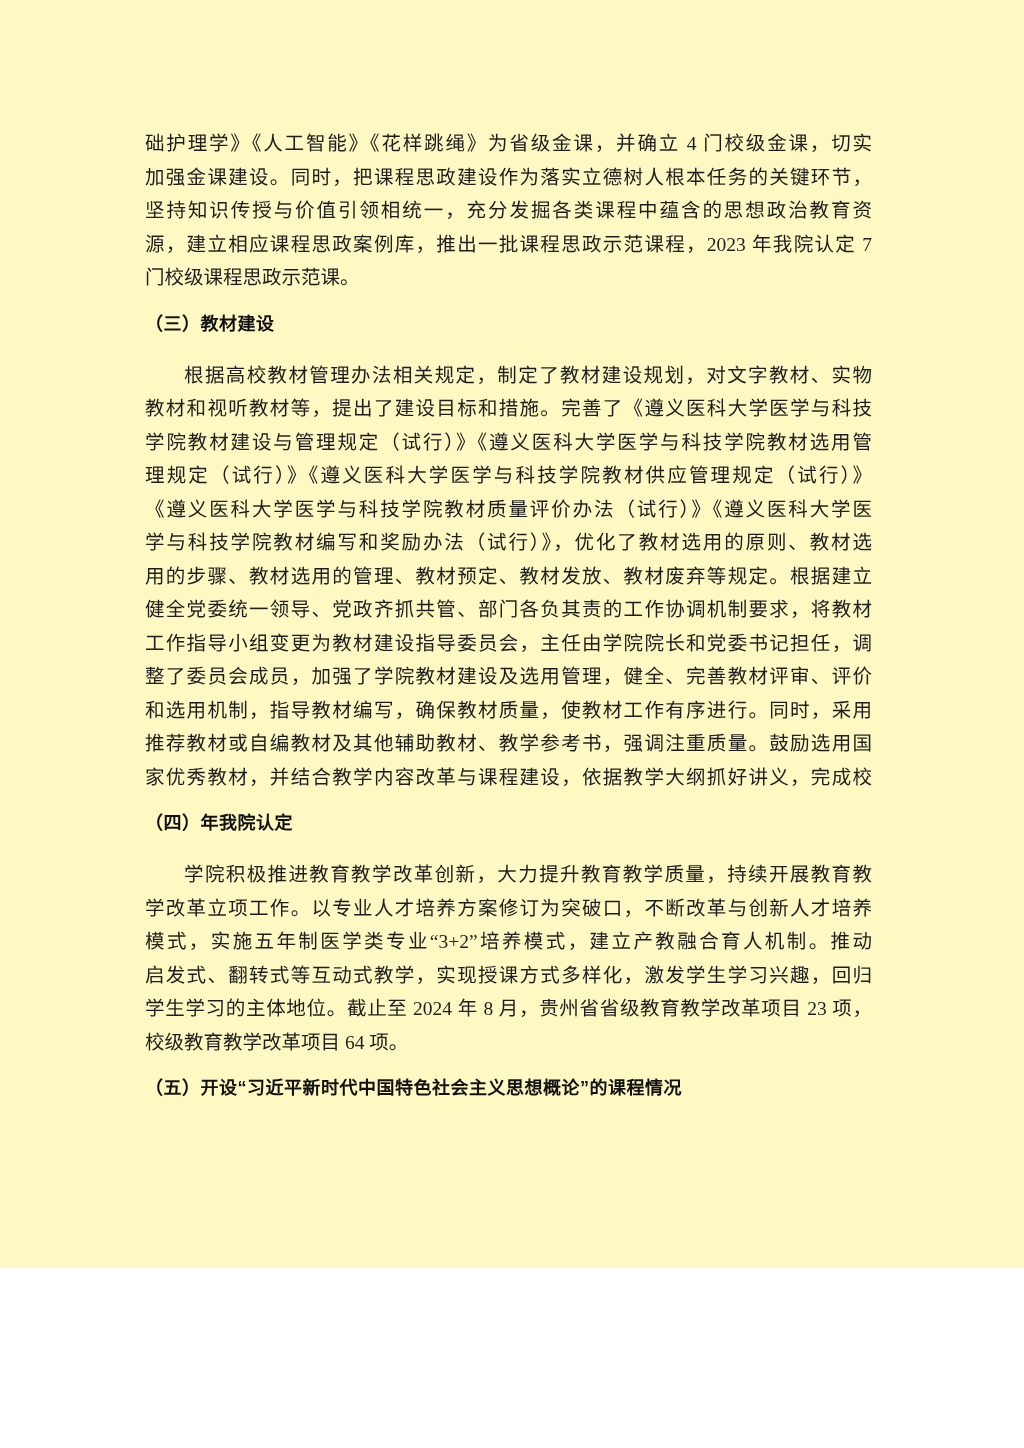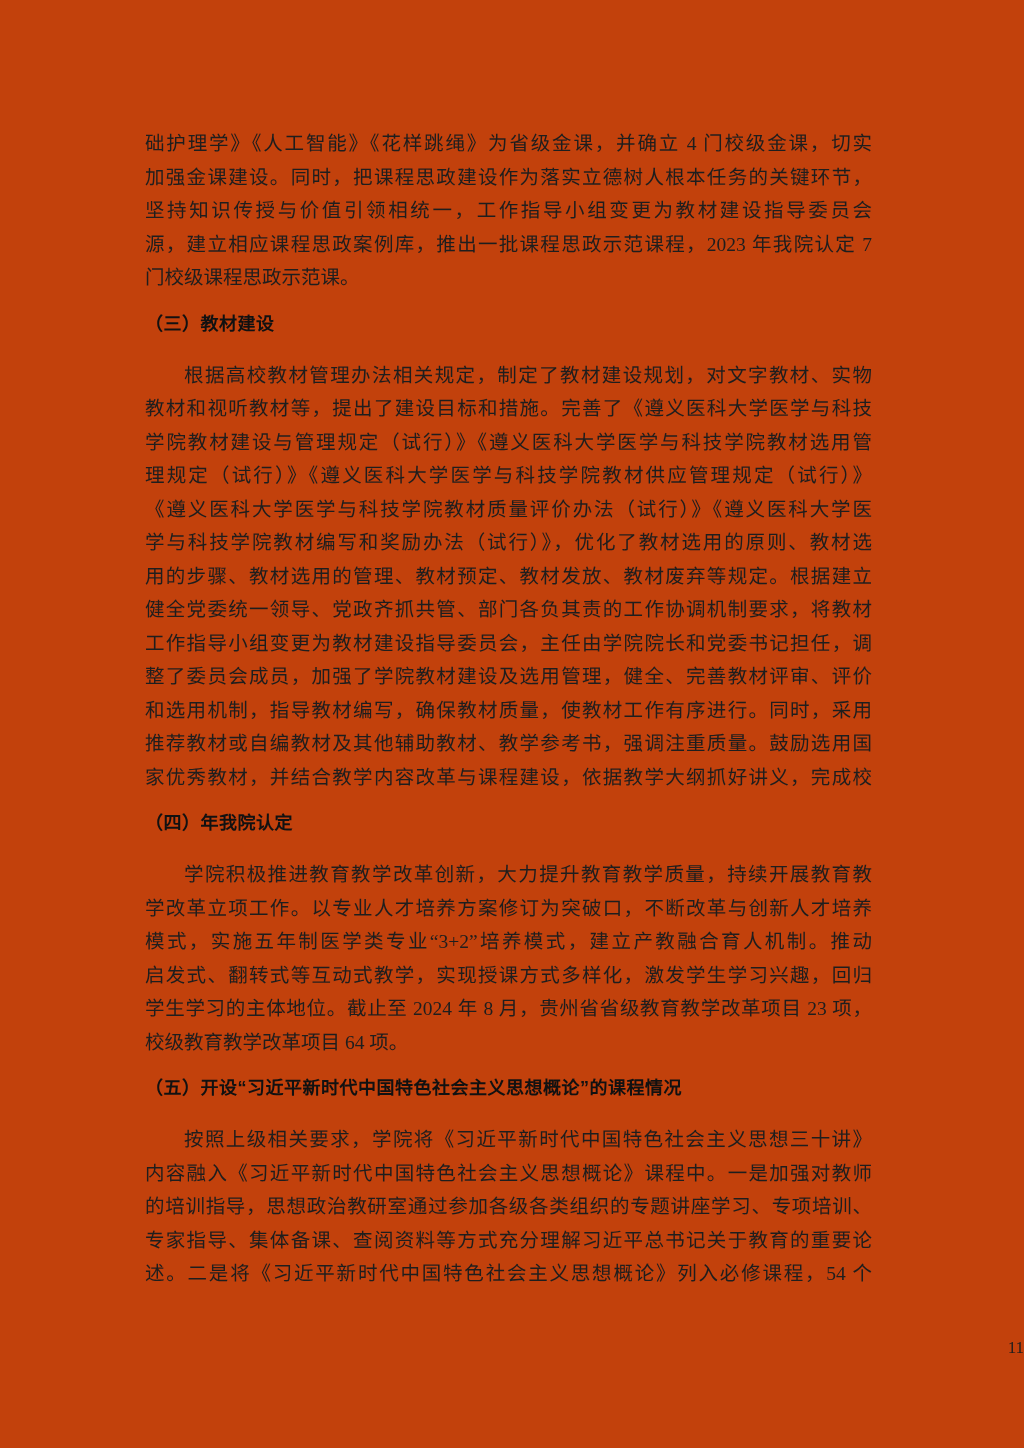--- a/index.html
+++ b/index.html
@@ -1,22 +1,22 @@
 <!DOCTYPE html>
 <html lang="zh-CN"><head>
 <meta charset="utf-8">
 <style>
   * { margin: 0; padding: 0; box-sizing: border-box; }
   html, body { background: #ffffff; }
   .page {
     position: relative;
     width: 1024px;
-    height: 1448px;
+    height: 1268px;
     margin: 0 auto;
-    background: #c2410c;
+    background: #fef9c3;
     overflow: hidden;
     color: #1c1c1c;
   }
   .content {
     position: absolute;
     left: 145px;
     top: 127px;
     width: 727px;
   }
   .para {
@@ -64,21 +64,21 @@
 </style>
 </head>
 <body>
 
 <div class="page">
   <main class="content">
 
     <div class="para no-indent">
         <div class="line first">础护理学》《人工智能》《花样跳绳》为省级金课，并确立 4 门校级金课，切实</div>
         <div class="line">加强金课建设。同时，把课程思政建设作为落实立德树人根本任务的关键环节，</div>
-        <div class="line">坚持知识传授与价值引领相统一，工作指导小组变更为教材建设指导委员会</div>
+        <div class="line">坚持知识传授与价值引领相统一，充分发掘各类课程中蕴含的思想政治教育资</div>
         <div class="line">源，建立相应课程思政案例库，推出一批课程思政示范课程，2023 年我院认定 7</div>
         <div class="line last">门校级课程思政示范课。</div>
       </div>
 
     <section>
       <h2 class="heading">（三）教材建设</h2>
       <div class="para">
           <div class="line first">根据高校教材管理办法相关规定，制定了教材建设规划，对文字教材、实物</div>
           <div class="line">教材和视听教材等，提出了建设目标和措施。完善了《遵义医科大学医学与科技</div>
           <div class="line">学院教材建设与管理规定（试行）》《遵义医科大学医学与科技学院教材选用管</div>
@@ -102,27 +102,20 @@
           <div class="line">学改革立项工作。以专业人才培养方案修订为突破口，不断改革与创新人才培养</div>
           <div class="line">模式，实施五年制医学类专业“3+2”培养模式，建立产教融合育人机制。推动</div>
           <div class="line">启发式、翻转式等互动式教学，实现授课方式多样化，激发学生学习兴趣，回归</div>
           <div class="line">学生学习的主体地位。截止至 2024 年 8 月，贵州省省级教育教学改革项目 23 项，</div>
           <div class="line last">校级教育教学改革项目 64 项。</div>
         </div>
     </section>
 
     <section>
       <h2 class="heading">（五）开设“习近平新时代中国特色社会主义思想概论”的课程情况</h2>
-      <div class="para cont">
-          <div class="line first">按照上级相关要求，学院将《习近平新时代中国特色社会主义思想三十讲》</div>
-          <div class="line">内容融入《习近平新时代中国特色社会主义思想概论》课程中。一是加强对教师</div>
-          <div class="line">的培训指导，思想政治教研室通过参加各级各类组织的专题讲座学习、专项培训、</div>
-          <div class="line">专家指导、集体备课、查阅资料等方式充分理解习近平总书记关于教育的重要论</div>
-          <div class="line last">述。二是将《习近平新时代中国特色社会主义思想概论》列入必修课程，54 个</div>
-        </div>
     </section>
 
   </main>
 
   <footer class="page-footer">
     <span class="page-number">11</span>
   </footer>
 </div>
 
 </body></html>

